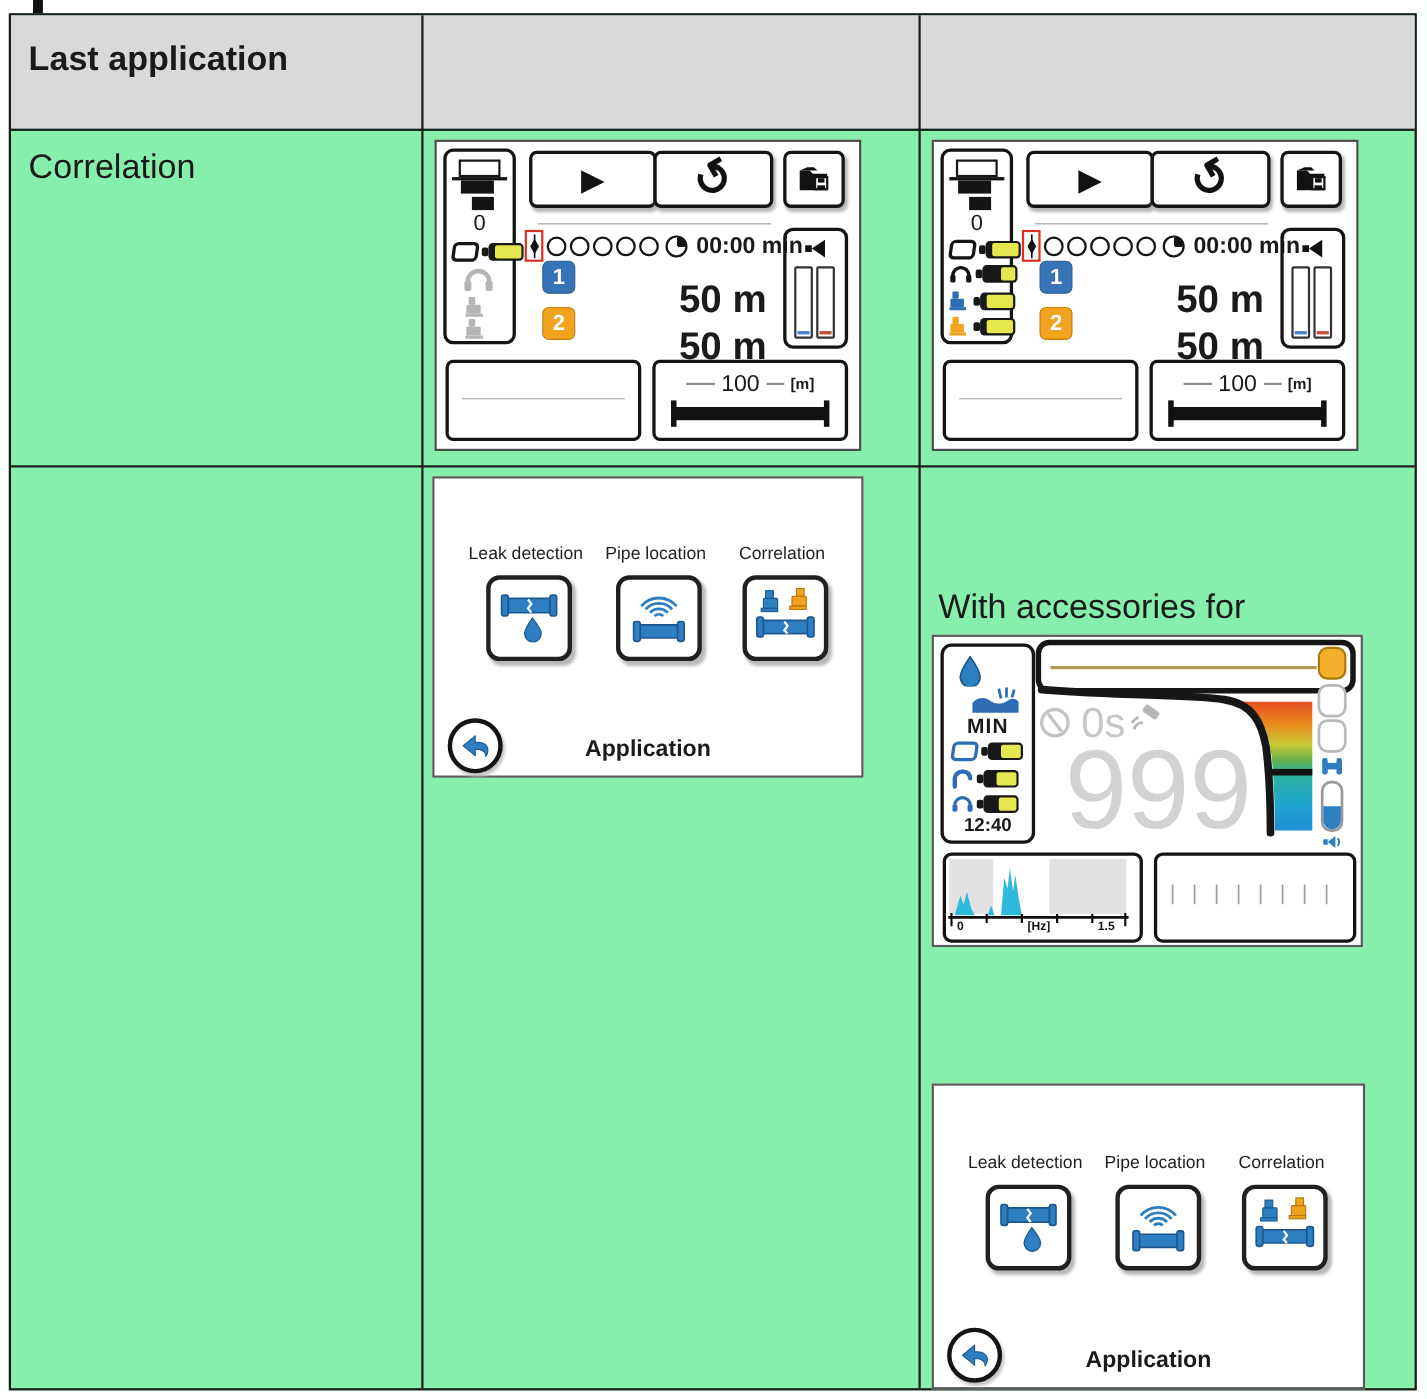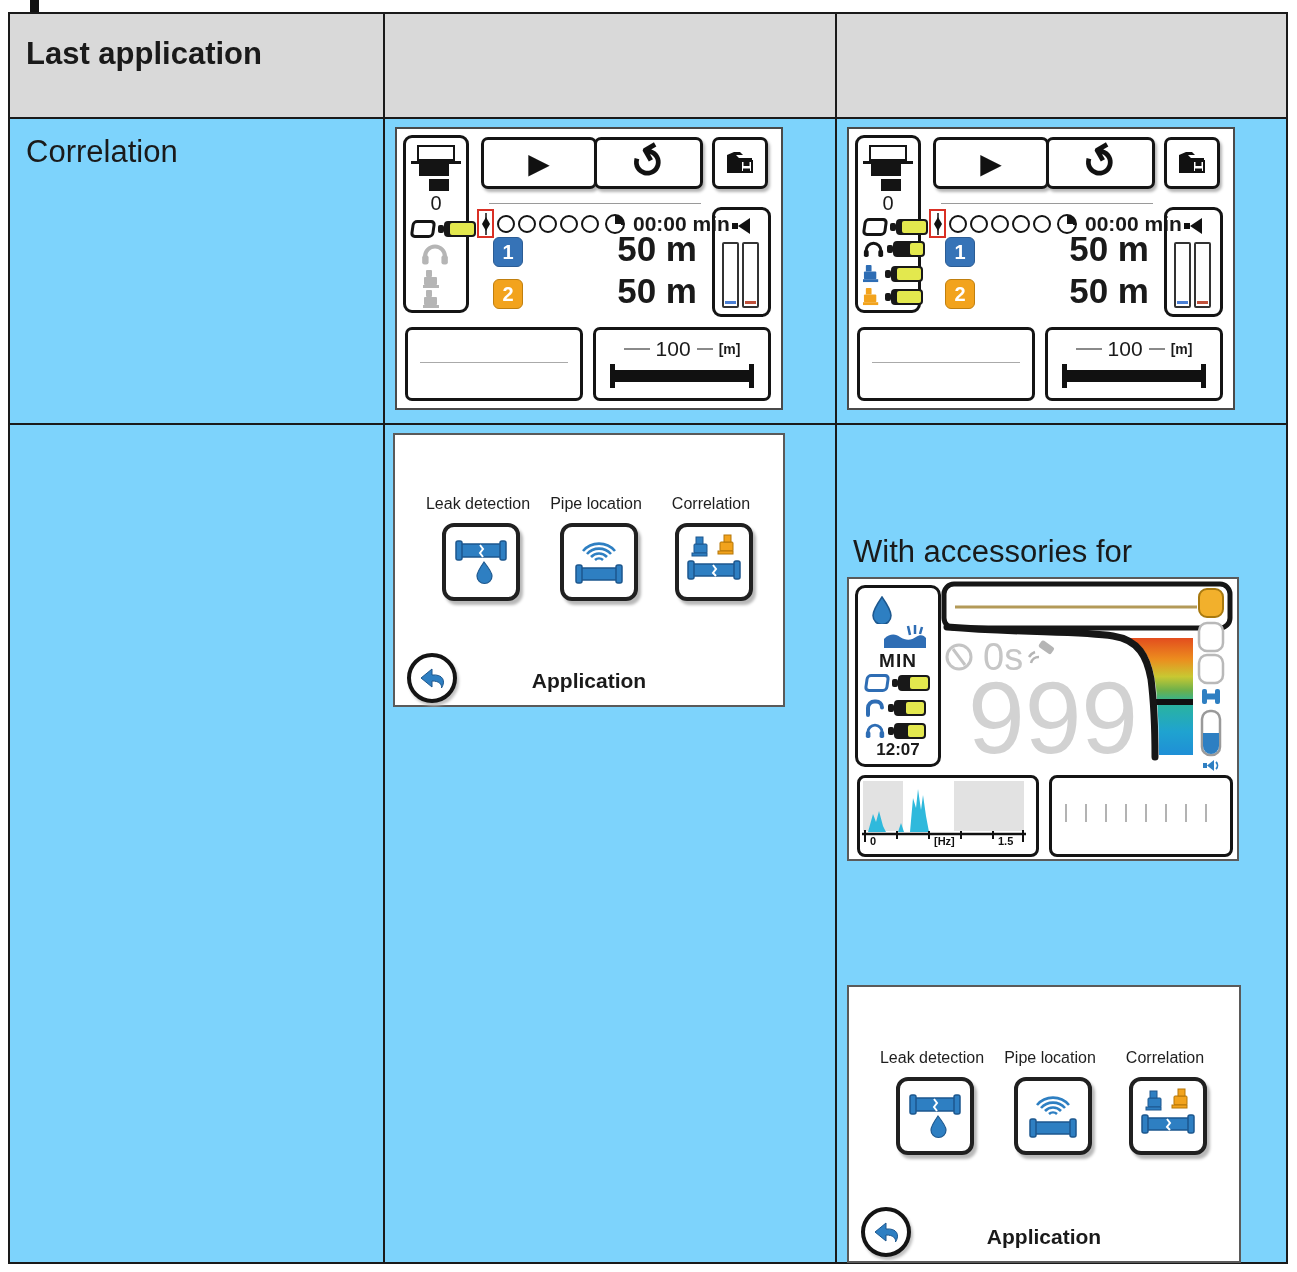--- a/index.html
+++ b/index.html
@@ -1,19 +1,19 @@
 <!DOCTYPE html>
 <html><head>
 <meta charset="utf-8">
 <style>
   html,body{margin:0;padding:0;background:#fff;}
   body{width:1297px;height:1272px;position:relative;font-family:"Liberation Sans",sans-serif;color:#1a1a1a;overflow:hidden;}
   .abs{position:absolute;}
   
-  #tbl{position:absolute;left:8px;top:12px;width:1276px;height:1248px;border:2px solid #1a1a1a;background:#7dd3fc;}
+  #tbl{position:absolute;left:8px;top:12px;width:1276px;height:1248px;border:2px solid #1a1a1a;background:#86efac;}
   .hline,.vline{position:absolute;background:#1a1a1a;}
   .hdr-bg{position:absolute;left:0;top:0;width:100%;height:103px;background:#d9d9d9;}
   .h-txt{position:absolute;font-weight:bold;font-size:31px;line-height:47px;white-space:pre;}
   .c-txt{position:absolute;font-size:31px;line-height:47px;white-space:pre;}
   sup{font-size:19px;}
   .colon{color:#3c4fa0;}
   
   .scr{position:absolute;background:#fff;border:2px solid #4a4a4a;}
   
   .sb{position:absolute;left:6px;top:6px;width:60px;height:172px;border:3px solid #141414;border-radius:9px;background:#fff;}
@@ -37,21 +37,21 @@
   .reset-g{display:inline-block;font-size:42px;font-weight:bold;transform:rotate(-30deg);line-height:40px;color:#111;}
   .sep{position:absolute;background:#9a9a9a;height:1px;}
   .status{position:absolute;display:flex;align-items:center;gap:3px;}
   .flash-box{display:inline-flex;align-items:center;justify-content:center;width:13px;height:25px;border:2px solid #d93025;background:#fff;}
   .circ{display:inline-block;width:14px;height:14px;border:2.5px solid #141414;border-radius:50%;background:#fff;}
   .pie{display:inline-block;width:16px;height:16px;border-radius:50%;border:2px solid #141414;background:conic-gradient(#141414 0 95deg,#fff 95deg);margin-left:3px;}
   .timer{font-size:21px;font-weight:bold;margin-left:5px;white-space:pre;}
   .badge{position:absolute;width:28px;height:28px;border-radius:6px;color:#fff;font-weight:bold;font-size:20px;display:flex;align-items:center;justify-content:center;}
   .badge.b1{background:#3673b7;border:1.5px solid #2b5c94;}
   .badge.b2{background:#f2a31d;border:1.5px solid #c07f0f;}
-  .dist{position:absolute;width:160px;text-align:right;font-size:35px;font-weight:bold;}
+  .dist{position:absolute;width:160px;text-align:right;font-size:35px;font-weight:bold;margin-top:24px;}
   .vol{position:absolute;left:315px;top:78px;width:53px;height:104px;border:3px solid #141414;border-radius:9px;}
   .vbar{position:absolute;top:32px;width:13px;height:62px;border:2px solid #333;border-radius:2px;}
   .vbar i{position:absolute;left:1px;right:1px;bottom:2px;height:3px;display:block;}
   .rbox{position:absolute;border:3px solid #141414;border-radius:7px;background:#fff;}
   .rline{position:absolute;left:12px;right:12px;top:32px;height:1px;background:#aaa;}
   .scale-row{position:absolute;left:0;top:7px;width:100%;display:flex;align-items:center;justify-content:center;gap:6px;}
   .dash{display:inline-block;height:2px;background:#8a8a8a;}
   .s-val{font-size:21px;}
   .s-unit{font-size:14px;font-weight:bold;}
   .pipebar{position:absolute;left:16px;top:40px;width:140px;height:12px;background:#111;}
@@ -402,21 +402,21 @@
       <div class="brow blue" style="top:134px;left:7px;">
         <svg width="20" height="17" viewBox="0 0 24 20">
             <path d="M3.5 16 v-4 a8.5 8.5 0 0 1 17 0 v4" fill="none" stroke="currentColor" stroke-width="3.5"></path>
             <rect x="1" y="11" width="5.5" height="8" rx="2" fill="currentColor"></rect>
             <rect x="17.5" y="11" width="5.5" height="8" rx="2" fill="currentColor"></rect>
           </svg>
         <span class="batt">
             <i style="width:16px;"></i>
           </span>
       </div>
-      <div class="lk-time">12:07</div>
+      <div class="lk-time">12:40</div>
     </div>
 
     <svg class="abs" style="left:92px;top:2px;" width="292" height="192" viewBox="0 0 292 192">
       <defs>
         <linearGradient id="grd" x1="0" y1="0" x2="0" y2="1">
           <stop offset="0" stop-color="#e34d1e"></stop>
             <stop offset="0.18" stop-color="#ec8c1e"></stop>
           <stop offset="0.33" stop-color="#c8c832"></stop>
             <stop offset="0.45" stop-color="#6ab04c"></stop>
           <stop offset="0.55" stop-color="#2bb59b"></stop>

